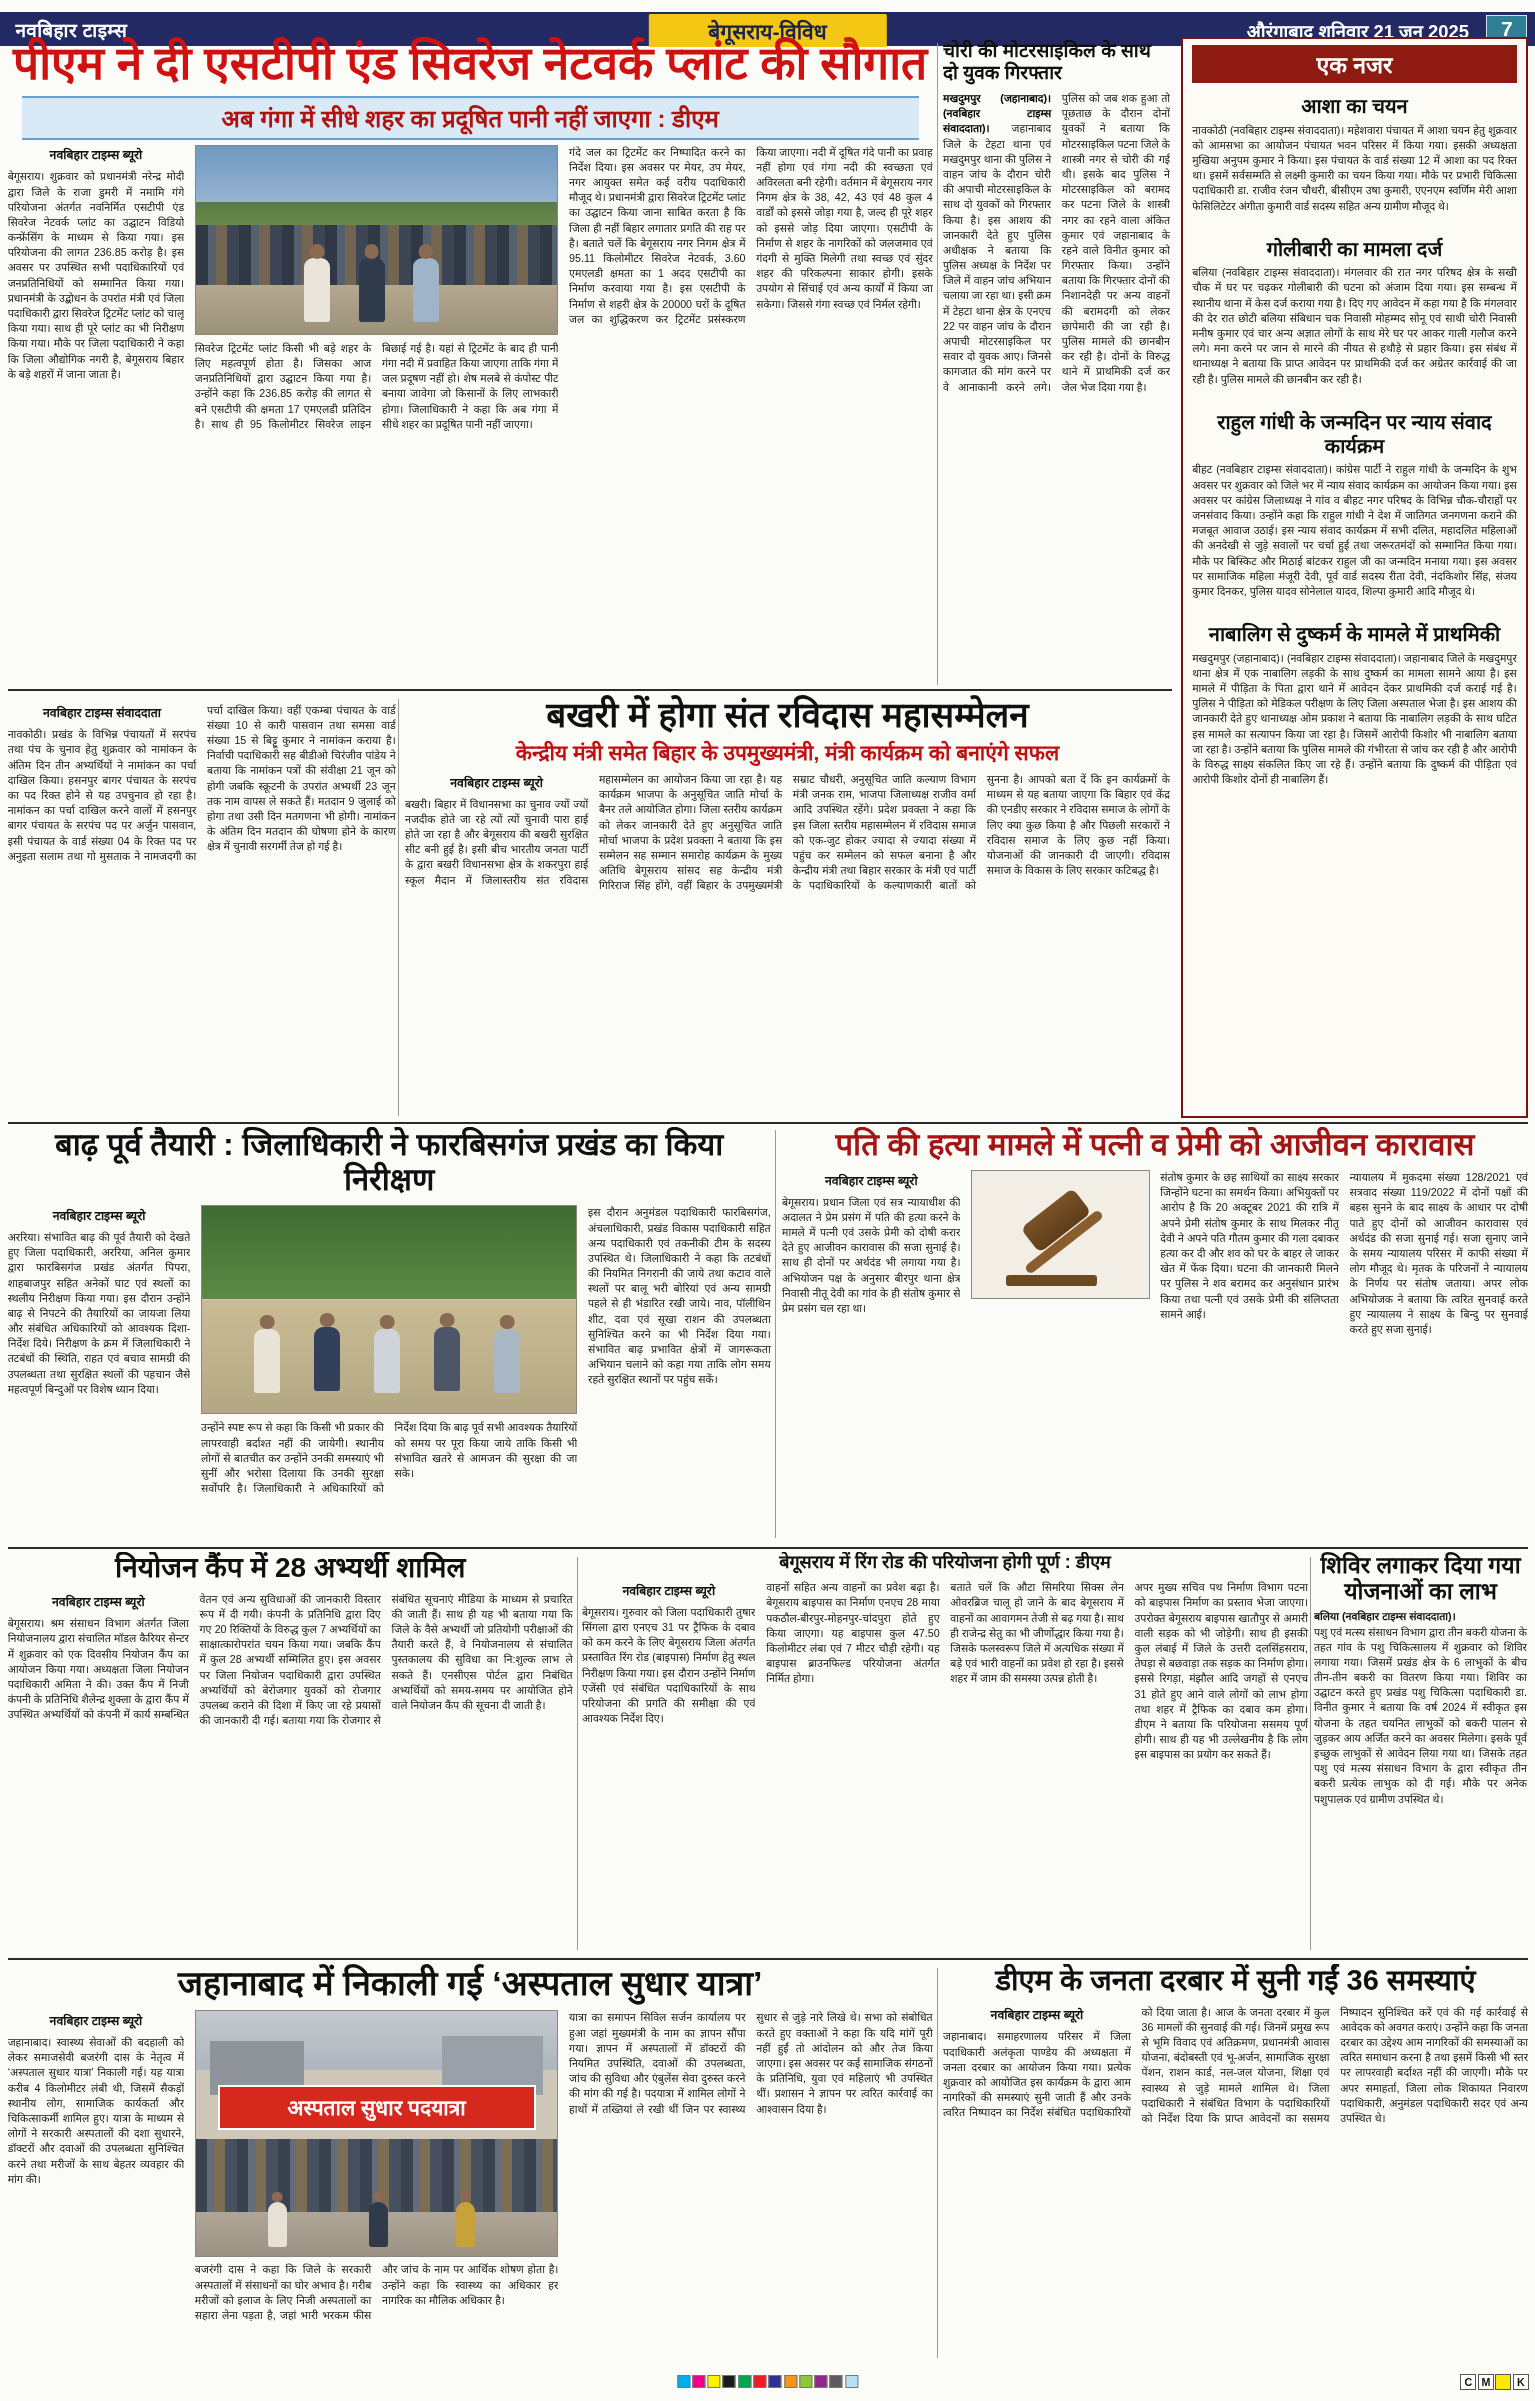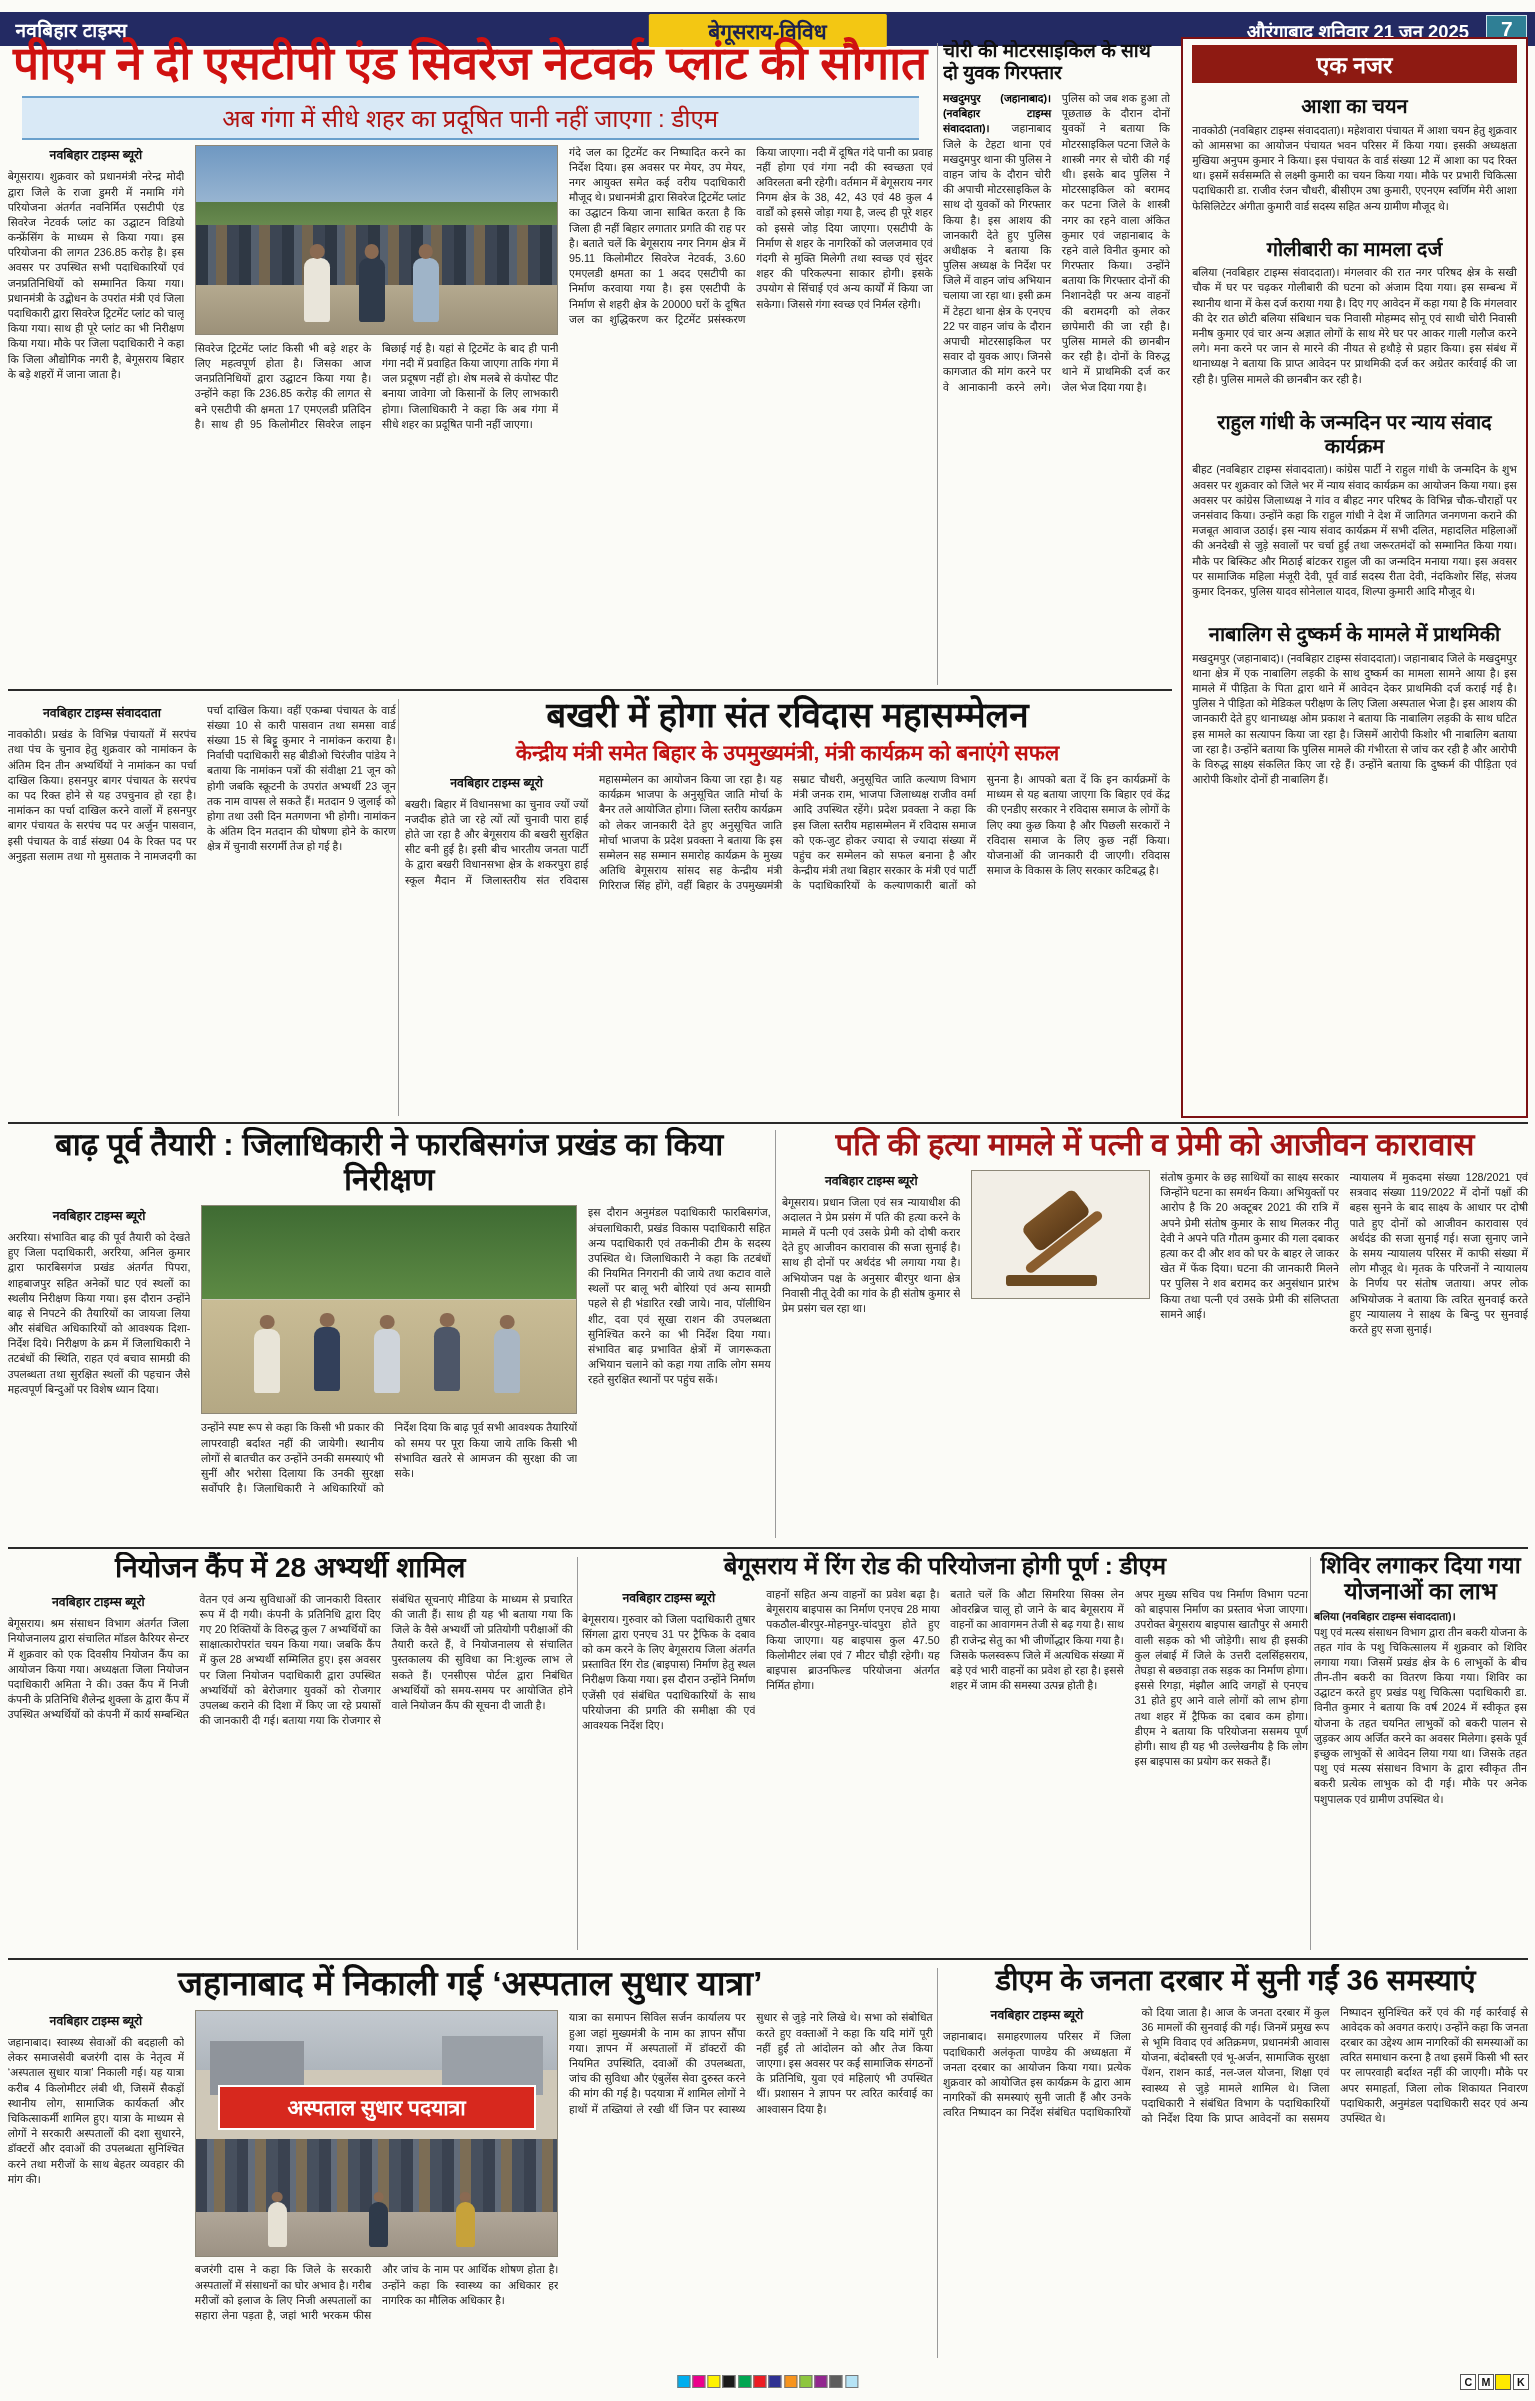--- a/index.html
+++ b/index.html
@@ -16,21 +16,21 @@
   .edition-dateline{position:absolute;right:66px;top:6.1px;color:#fff;font-weight:bold;font-size:18.4px}
   .pagenum{position:absolute;right:7.7px;top:3.1px;width:41px;height:28px;background:#2f7f95;color:#fff;font-weight:bold;
       font-size:21px;display:flex;align-items:center;justify-content:center;border:1.5px solid #cfe5ec}
 
   
   .art{position:absolute;overflow:hidden}
   .hl{font-weight:bold;color:#101010;text-align:center;line-height:1.14}
   .hl-red{color:#cf1110}
   .hl-maroon{color:#a31414}
   .subband{margin:6.1px 14px 4.6px;background:#d9e9f6;border-top:2.3px solid #6aa0cc;border-bottom:2.3px solid #6aa0cc;
-      color:#b01210;font-weight:normal;font-size:24px;text-align:center;padding:3.8px 0}
+      color:#b01210;font-weight:bold;font-size:24px;text-align:center;padding:3.8px 0}
   .subred{color:#c01010;font-weight:bold;font-size:21px;text-align:center;margin:3.1px 0 6.1px}
   .byline{font-weight:bold;font-size:12.3px;text-align:center;margin:1.5px 0 6.1px;color:#111}
   .bt{font-size:10.7px;line-height:1.42;text-align:justify;color:#161616}
   .bt b{color:#000}
   .c2{column-count:2;column-gap:10.7px}
   .c3{column-count:3;column-gap:10.7px}
   .c4{column-count:4;column-gap:10.7px}
   .bodyrow{display:flex;gap:10.7px;overflow:hidden;align-items:stretch}
   .fcol{flex:1;overflow:hidden}
   .fcol.wide{flex:2.06}
@@ -217,21 +217,21 @@
 
   <section class="art" id="art-niyojan" style="left:7.7px;top:1552px;width:565px;height:401px">
     <h2 class="hl" style="font-size:28px">नियोजन कैंप में 28 अभ्यर्थी शामिल</h2>
     <div class="c3" style="margin-top:7.7px;height:345px;overflow:hidden">
       <div class="byline">नवबिहार टाइम्स ब्यूरो</div>
       <p class="bt">बेगूसराय। श्रम संसाधन विभाग अंतर्गत जिला नियोजनालय द्वारा संचालित मॉडल कैरियर सेन्टर में शुक्रवार को एक दिवसीय नियोजन कैंप का आयोजन किया गया। अध्यक्षता जिला नियोजन पदाधिकारी अमिता ने की। उक्त कैंप में निजी कंपनी के प्रतिनिधि शैलेन्द्र शुक्ला के द्वारा कैंप में उपस्थित अभ्यर्थियों को कंपनी में कार्य सम्बन्धित वेतन एवं अन्य सुविधाओं की जानकारी विस्तार रूप में दी गयी। कंपनी के प्रतिनिधि द्वारा दिए गए 20 रिक्तियों के विरुद्ध कुल 7 अभ्यर्थियों का साक्षात्कारोपरांत चयन किया गया। जबकि कैंप में कुल 28 अभ्यर्थी सम्मिलित हुए। इस अवसर पर जिला नियोजन पदाधिकारी द्वारा उपस्थित अभ्यर्थियों को बेरोजगार युवकों को रोजगार उपलब्ध कराने की दिशा में किए जा रहे प्रयासों की जानकारी दी गई। बताया गया कि रोजगार से संबंधित सूचनाएं मीडिया के माध्यम से प्रचारित की जाती हैं। साथ ही यह भी बताया गया कि जिले के वैसे अभ्यर्थी जो प्रतियोगी परीक्षाओं की तैयारी करते हैं, वे नियोजनालय से संचालित पुस्तकालय की सुविधा का नि:शुल्क लाभ ले सकते हैं। एनसीएस पोर्टल द्वारा निबंधित अभ्यर्थियों को समय-समय पर आयोजित होने वाले नियोजन कैंप की सूचना दी जाती है।</p>
     </div>
   </section>
 
   <section class="art" id="art-ringroad" style="left:582px;top:1552px;width:726px;height:401px">
-    <h2 class="hl" style="font-size:24px">बेगूसराय में रिंग रोड की परियोजना होगी पूर्ण : डीएम</h2>
+    <h2 class="hl" style="font-size:18px">बेगूसराय में रिंग रोड की परियोजना होगी पूर्ण : डीएम</h2>
     <div class="bodyrow" style="height:345px;margin-top:7.7px">
       <div class="fcol">
         <div class="byline">नवबिहार टाइम्स ब्यूरो</div>
         <p class="bt fill">बेगूसराय। गुरुवार को जिला पदाधिकारी तुषार सिंगला द्वारा एनएच 31 पर ट्रैफिक के दबाव को कम करने के लिए बेगूसराय जिला अंतर्गत प्रस्तावित रिंग रोड (बाइपास) निर्माण हेतु स्थल निरीक्षण किया गया। इस दौरान उन्होंने निर्माण एजेंसी एवं संबंधित पदाधिकारियों के साथ परियोजना की प्रगति की समीक्षा की एवं आवश्यक निर्देश दिए।</p>
       </div>
       <div class="fcol">
         <p class="bt" style="height:230px;overflow:hidden">वाहनों सहित अन्य वाहनों का प्रवेश बढ़ा है। बेगूसराय बाइपास का निर्माण एनएच 28 माया पकठौल-बीरपुर-मोहनपुर-चांदपुरा होते हुए किया जाएगा। यह बाइपास कुल 47.50 किलोमीटर लंबा एवं 7 मीटर चौड़ी रहेगी। यह बाइपास ब्राउनफिल्ड परियोजना अंतर्गत निर्मित होगा।</p>
       </div>
       <div class="fcol">
         <p class="bt fill">बताते चलें कि औटा सिमरिया सिक्स लेन ओवरब्रिज चालू हो जाने के बाद बेगूसराय में वाहनों का आवागमन तेजी से बढ़ गया है। साथ ही राजेन्द्र सेतु का भी जीर्णोद्धार किया गया है। जिसके फलस्वरूप जिले में अत्यधिक संख्या में बड़े एवं भारी वाहनों का प्रवेश हो रहा है। इससे शहर में जाम की समस्या उत्पन्न होती है।</p>

